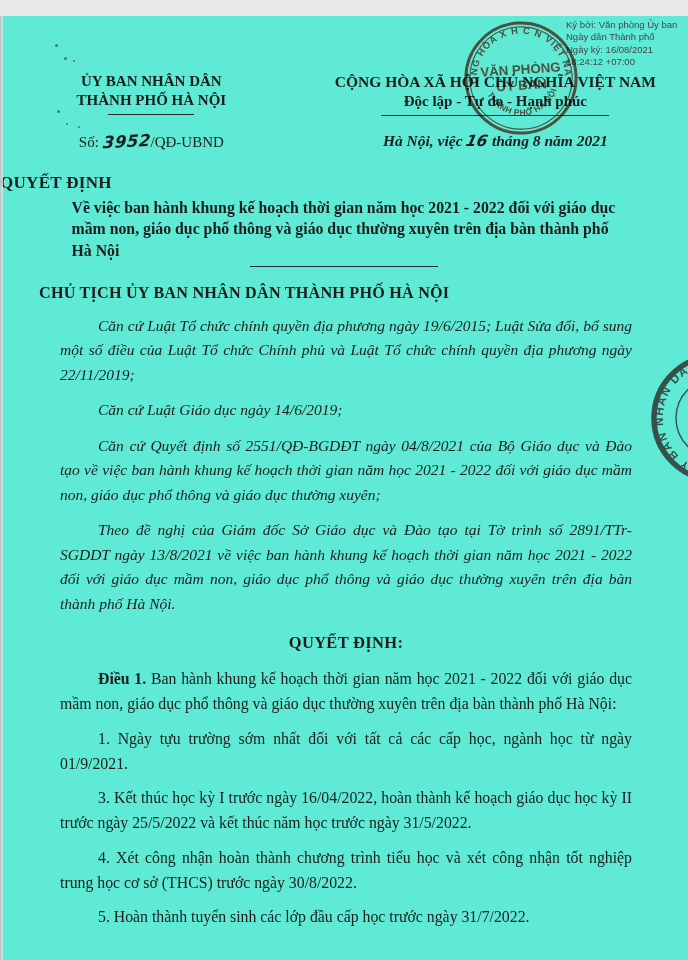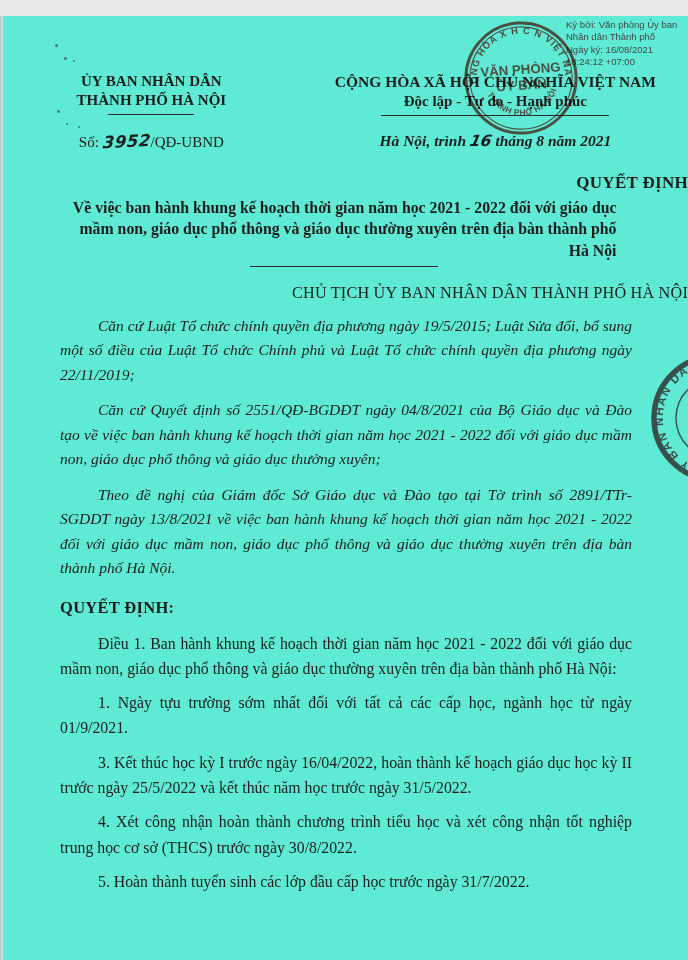--- a/index.html
+++ b/index.html
@@ -47,60 +47,60 @@
   .meta-row{display:flex;margin-top:16px;}
   .doc-number{flex:0 0 44%;text-align:center;font-size:15px;}
   .dateline{flex:1;text-align:center;font-size:15.5px;font-weight:bold;font-style:italic;}
   .hand{display:inline-block;font-family:"DejaVu Sans",sans-serif;
     font-style:italic;font-weight:700;font-size:16.5px;
     transform:rotate(-3deg) skewX(-8deg);letter-spacing:.5px;}
   .hand-day{display:inline-block;font-family:"DejaVu Sans",sans-serif;
     font-style:italic;font-weight:700;font-size:15.5px;
     transform:skewX(-12deg);}
   
-  .title-block{text-align:right;margin-top:22px;}
+  .title-block{text-align:left;margin-top:22px;}
   .doc-heading{font-weight:bold;font-size:17px;letter-spacing:.3px;}
   .doc-subject{font-weight:bold;font-size:15.8px;line-height:1.34;
     margin:4px auto 0;width:545px;}
   .rule-subject{width:188px;border-bottom:1.6px solid #2a2a2a;margin:5px auto 0;}
-  .authority{font-weight:normal;font-size:16.2px;margin-top:17px;letter-spacing:.2px;}
+  .authority{font-weight:bold;font-size:16.2px;margin-top:17px;letter-spacing:.2px;padding-left:39px;}
   
   .body-text{padding:0 56px 0 60px;}
   p.preamble{
     font-style:italic;font-size:15.5px;line-height:1.58;
     text-align:justify;text-indent:38px;margin:11px 0 0;
   }
-  .decision-heading{font-weight:bold;font-size:16.5px;
+  .decision-heading{text-align:center;font-weight:bold;font-size:16.5px;
     margin-top:17px;letter-spacing:.3px;}
   p.article{
     font-size:15.8px;line-height:1.6;text-align:justify;text-indent:38px;
     margin:13px 0 0;
   }
-  p.article b{font-weight:normal;}
+  p.article b{font-weight:bold;}
   p.item{
     font-size:15.8px;line-height:1.6;text-align:justify;text-indent:38px;
     margin:9px 0 0;
   }
 </style>
 </head>
 <body>
 
 <div class="page">
   <div class="scan-edge"></div>
 
   <div class="speck" style="left:55px;top:28px;"></div>
   <div class="speck" style="left:64px;top:41px;"></div>
   <div class="speck" style="left:73px;top:44px;width:2px;height:2px;"></div>
   <div class="speck" style="left:57px;top:94px;"></div>
   <div class="speck" style="left:66px;top:107px;width:2px;height:2px;"></div>
   <div class="speck" style="left:78px;top:110px;width:2px;height:2px;"></div>
 
   <div class="sig-note">
     <div>Ký bởi: Văn phòng Ủy ban</div>
-    <div>Nhân dân Thành phố</div>
+    <div>Ngày dân Thành phố</div>
     <div>Ngày ký: 16/08/2021</div>
     <div>18:24:12 +07:00</div>
   </div>
 
   <svg class="stamp-red" viewBox="0 0 120 120" aria-hidden="true">
     <circle cx="60" cy="60" r="56" fill="none" stroke="currentColor" stroke-width="3"></circle>
     <circle cx="60" cy="60" r="52" fill="none" stroke="currentColor" stroke-width="1.1"></circle>
     <path id="arcTop" d="M 15 60 A 45 45 0 0 1 105 60" fill="none"></path>
     <text font-size="9.5" font-weight="bold" letter-spacing="1">
       <textPath href="#arcTop" startOffset="50%" text-anchor="middle">CỘNG HÒA X H C N VIỆT NAM</textPath>
@@ -140,35 +140,36 @@
       <div class="rule rule-rep"></div>
     </div>
   </div>
 
   <div class="meta-row">
     <div class="doc-number">
       <span>Số:</span>
       <span class="hand">3952</span><span>/QĐ-UBND</span>
     </div>
     <div class="dateline">
-      <span>Hà Nội, trình</span>
+      <span>Hà Nội, việc</span>
       <span class="hand-day">16</span>
       <span>tháng 8 năm 2021</span>
     </div>
   </div>
 
   <div class="title-block">
     <div class="doc-heading">QUYẾT ĐỊNH</div>
     <div class="doc-subject">Về việc ban hành khung kế hoạch thời gian năm học 2021 - 2022 đối với giáo dục mầm non, giáo dục phổ thông và giáo dục thường xuyên trên địa bàn thành phố Hà Nội</div>
     <div class="rule-subject"></div>
     <div class="authority">CHỦ TỊCH ỦY BAN NHÂN DÂN THÀNH PHỐ HÀ NỘI</div>
   </div>
 
   <div class="body-text">
-    <p class="preamble">Căn cứ Luật Tổ chức chính quyền địa phương ngày 19/5/2015; Luật Sửa đổi, bổ sung một số điều của Luật Tổ chức Chính phủ và Luật Tổ chức chính quyền địa phương ngày 22/11/2019;</p>
+    <p class="preamble">Căn cứ Luật Tổ chức chính quyền địa phương ngày 19/6/2015; Luật Sửa đổi, bổ sung một số điều của Luật Tổ chức Chính phủ và Luật Tổ chức chính quyền địa phương ngày 22/11/2019;</p>
+    <p class="preamble">Căn cứ Luật Giáo dục ngày 14/6/2019;</p>
     <p class="preamble">Căn cứ Quyết định số 2551/QĐ-BGDĐT ngày 04/8/2021 của Bộ Giáo dục và Đào tạo về việc ban hành khung kế hoạch thời gian năm học 2021 - 2022 đối với giáo dục mầm non, giáo dục phổ thông và giáo dục thường xuyên;</p>
     <p class="preamble">Theo đề nghị của Giám đốc Sở Giáo dục và Đào tạo tại Tờ trình số 2891/TTr-SGDDT ngày 13/8/2021 về việc ban hành khung kế hoạch thời gian năm học 2021 - 2022 đối với giáo dục mầm non, giáo dục phổ thông và giáo dục thường xuyên trên địa bàn thành phố Hà Nội.</p>
 
     <div class="decision-heading">QUYẾT ĐỊNH:</div>
 
     <p class="article"><b>Điều 1.</b><span> Ban hành khung kế hoạch thời gian năm học 2021 - 2022 đối với giáo dục mầm non, giáo dục phổ thông và giáo dục thường xuyên trên địa bàn thành phố Hà Nội:</span></p>
 
     <p class="item">1. Ngày tựu trường sớm nhất đối với tất cả các cấp học, ngành học từ ngày 01/9/2021.</p>
     <p class="item">3. Kết thúc học kỳ I trước ngày 16/04/2022, hoàn thành kế hoạch giáo dục học kỳ II trước ngày 25/5/2022 và kết thúc năm học trước ngày 31/5/2022.</p>
     <p class="item">4. Xét công nhận hoàn thành chương trình tiểu học và xét công nhận tốt nghiệp trung học cơ sở (THCS) trước ngày 30/8/2022.</p>

